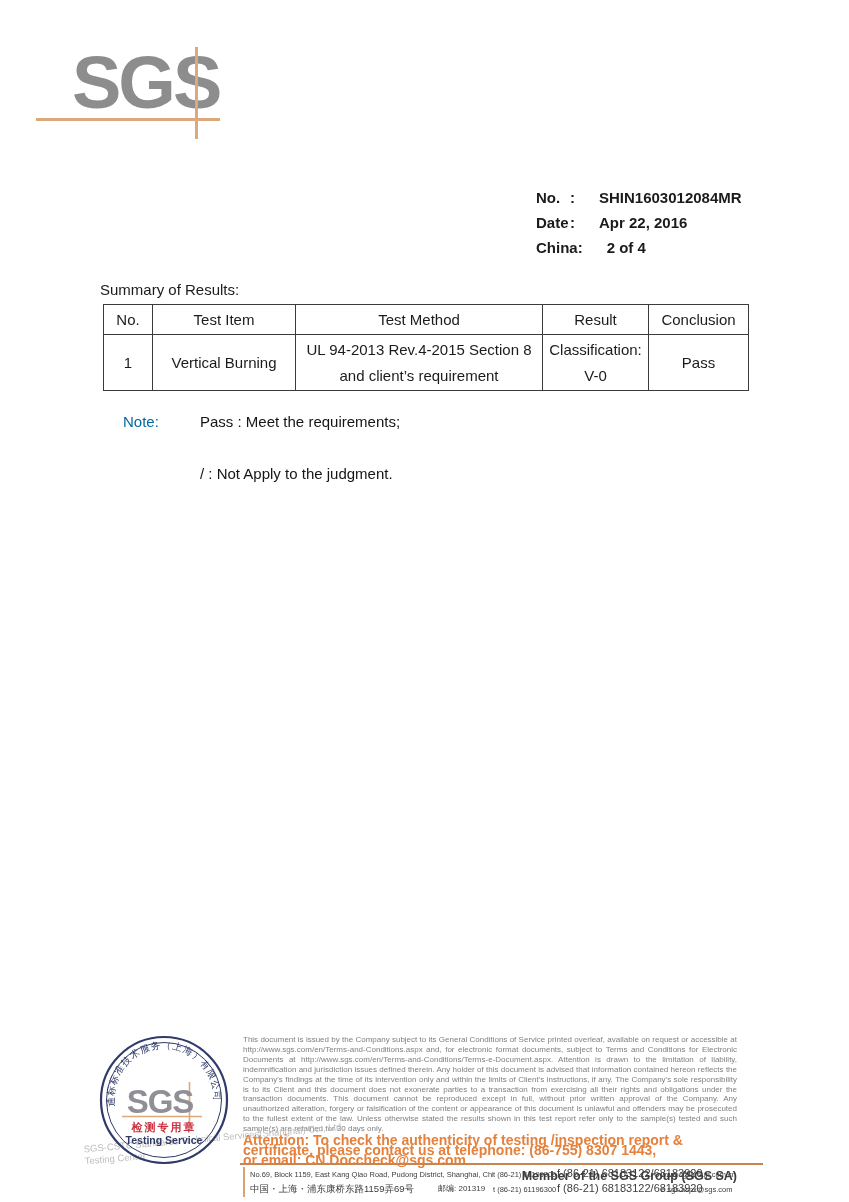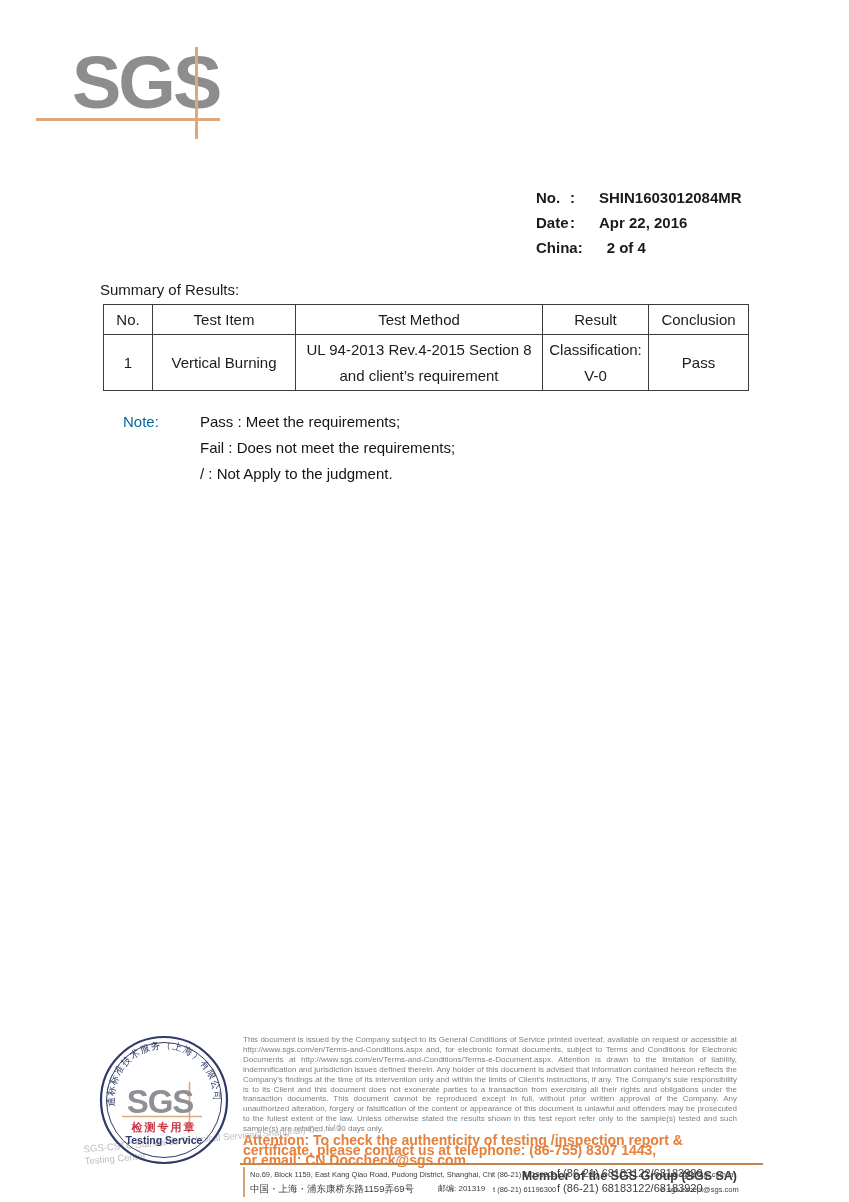--- a/index.html
+++ b/index.html
@@ -161,21 +161,20 @@
           <span class="cell-line">Classification:</span>
           <span class="cell-line">V-0</span>
         </td>
         <td>Pass</td>
       </tr>
     </tbody>
   </table>
 
   <div class="note-label">Note:</div>
   <div class="note-line note-line-0">Pass : Meet the requirements;</div>
-  <div class="note-line note-line-1">Fail : Does not meet the requirements;</div>
   <div class="note-line note-line-2">/ : Not Apply to the judgment.</div>
 
 
   <svg class="stamp-svg" width="136" height="136" viewBox="0 0 136 136">
     <defs>
       <path id="arcTop" d="M 22,86 A 50,50 0 1 1 114,86" fill="none"></path>
     </defs>
     <circle cx="68" cy="68" r="63" fill="none" stroke="#2f3a69" stroke-width="2.2"></circle>
     <circle cx="68" cy="68" r="57.5" fill="none" stroke="#2f3a69" stroke-width="1"></circle>
     <text font-size="9.5" fill="#2f3a69" letter-spacing="1" font-family="'DejaVu Sans','Liberation Sans',sans-serif">
@@ -206,21 +205,21 @@
         <span class="a-fax">f (86-21) 68183122/68183920</span>
         <span class="a-web">www.sgsgroup.com.cn</span>
       </div>
       <div class="addr-row">
         <span class="a-zh">
           <span>中国・上海・浦东康桥东路1159弄69号</span>
           <span class="zh-post">邮编: 201319</span>
         </span>
         <span class="a-tel">t (86-21) 61196300</span>
         <span class="a-fax">f (86-21) 68183122/68183920</span>
-        <span class="a-web">e  sgs.except@sgs.com</span>
+        <span class="a-web">e  sgs.aspx@sgs.com</span>
       </div>
     </div>
   </div>
 
   <div class="footer-rule"></div>
   <div class="member-line">Member of the SGS Group (SGS SA)</div>
 
 </div>
 
 </body></html>

